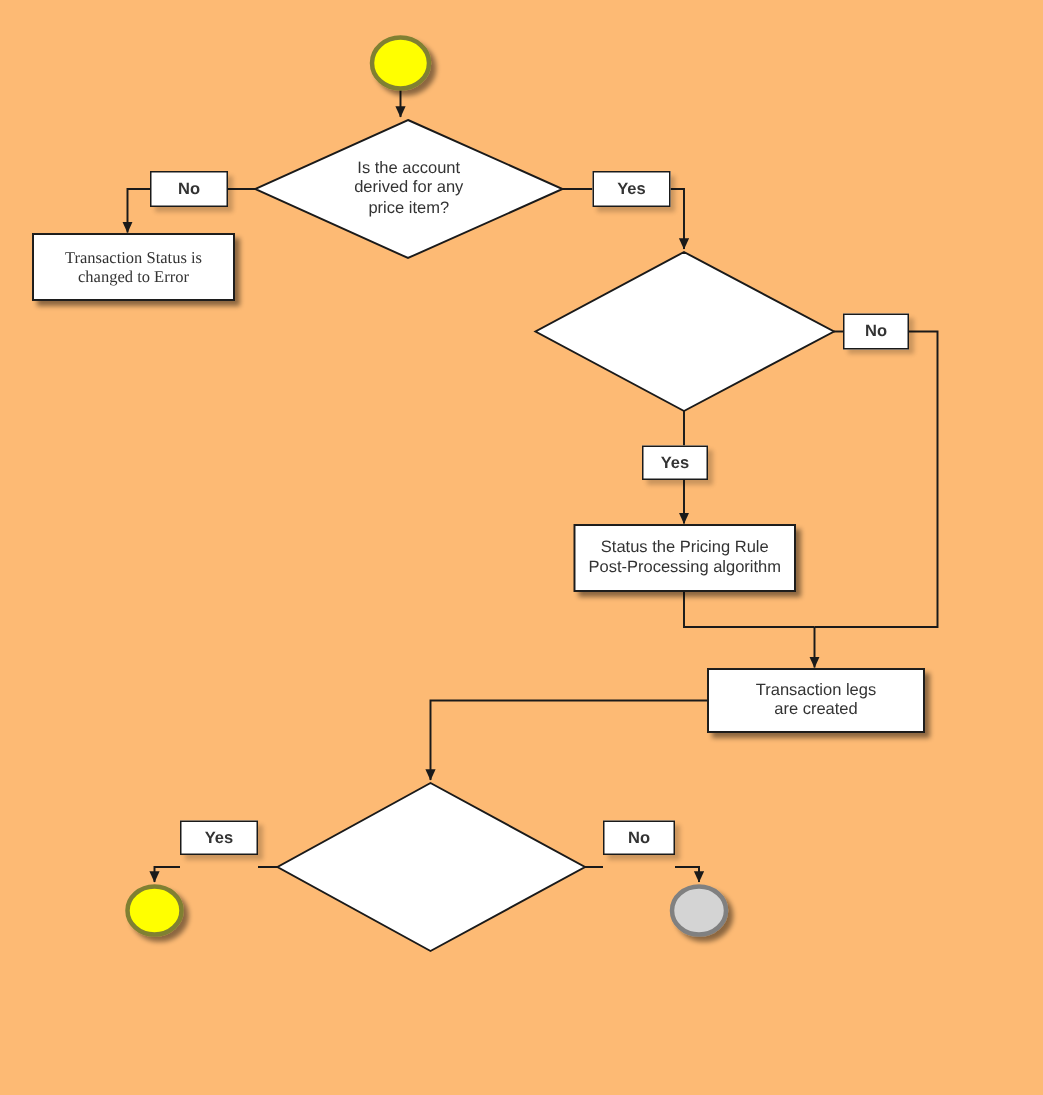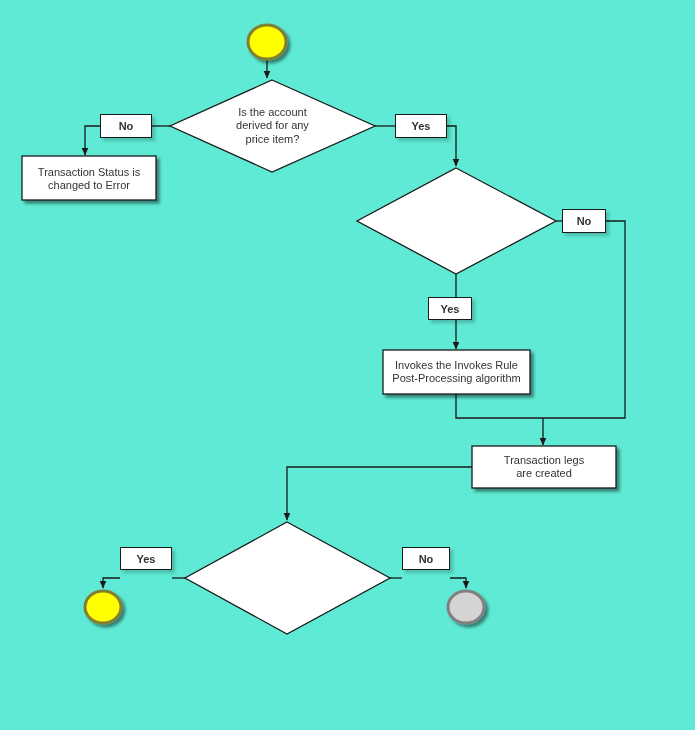--- a/index.html
+++ b/index.html
@@ -1,18 +1,18 @@
 <!DOCTYPE html>
 <html><head>
 <meta charset="utf-8">
 <style>
   html,body{margin:0;padding:0;background:#ffffff;}
   body{width:695px;height:730px;overflow:hidden;
        font-family:"Liberation Sans","DejaVu Sans",sans-serif;}
-  #canvas{position:relative;width:695px;height:730px;background:#5eead4;}
+  #canvas{position:relative;width:695px;height:730px;background:#fdba74;}
   svg.layer{position:absolute;left:0;top:0;width:695px;height:730px;}
   .node-text{
     position:absolute;
     color:#333333;
     font-size:11px;
     line-height:13.5px;
     text-align:center;
     white-space:pre-line;
     display:flex;
     align-items:center;
@@ -104,25 +104,25 @@
     <polygon points="287,522 390,578 287,634 185,578" fill="#ffffff" stroke="#1a1a1a" stroke-width="1.3"></polygon>
 
     <ellipse cx="103" cy="607" rx="18" ry="16" fill="#ffff00" stroke="#808033" stroke-width="3" filter="url(#dropshadow)"></ellipse>
     <ellipse cx="466" cy="607" rx="18" ry="16" fill="#d4d4d4" stroke="#808080" stroke-width="3" filter="url(#dropshadow)"></ellipse>
   </svg>
 
   <div class="node-text" style="left:185px;top:98px;width:175px;height:56px;">Is the account
 derived for any
 price item?</div>
 
-  <div class="node-text" style="left:24px;top:158px;width:130px;height:42px;">Transaction Status is
+  <div class="node-text" style="left:24px;top:158px;width:130px;height:42px;font-family:Liberation Serif, serif;">Transaction Status is
 changed to Error</div>
 
 
-  <div class="node-text" style="left:385px;top:352px;width:143px;height:40px;">Invokes the Invokes Rule
+  <div class="node-text" style="left:385px;top:352px;width:143px;height:40px;">Status the Pricing Rule
 Post-Processing algorithm</div>
 
   <div class="node-text" style="left:474px;top:448px;width:140px;height:38px;">Transaction legs
 are created</div>
 
 
   <div class="edge-label" style="left:100px;top:114px;width:52px;height:24px;">No</div>
 
   <div class="edge-label" style="left:395px;top:114px;width:52px;height:24px;">Yes</div>
 

